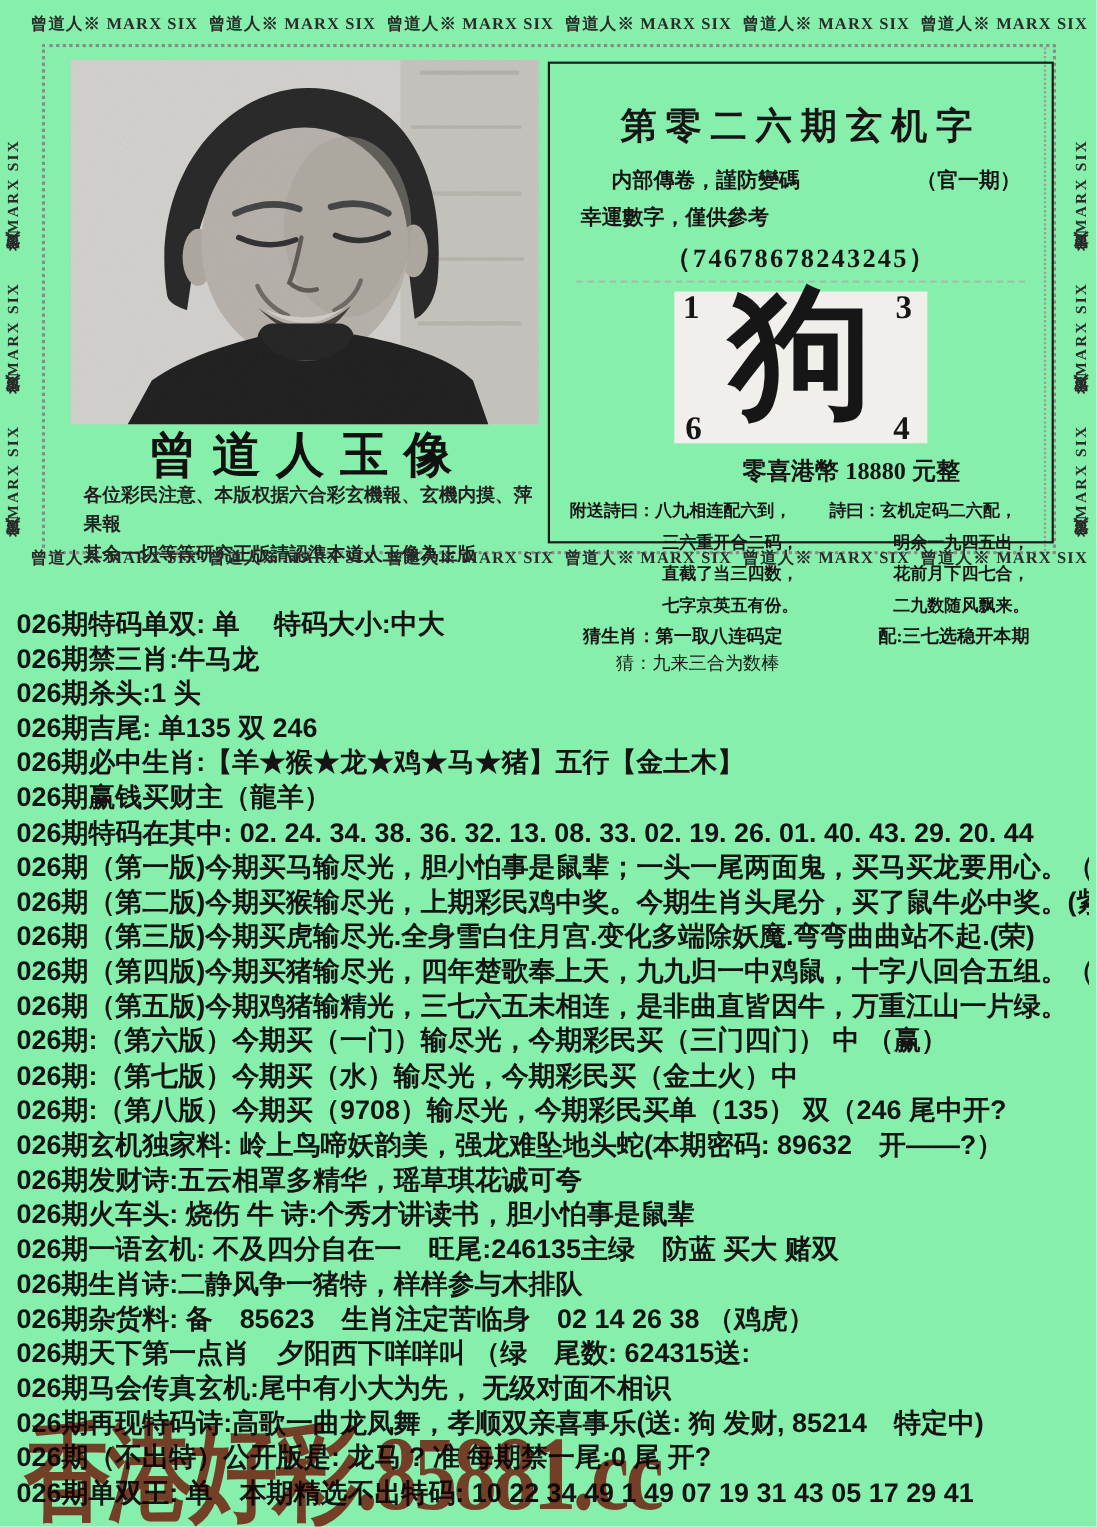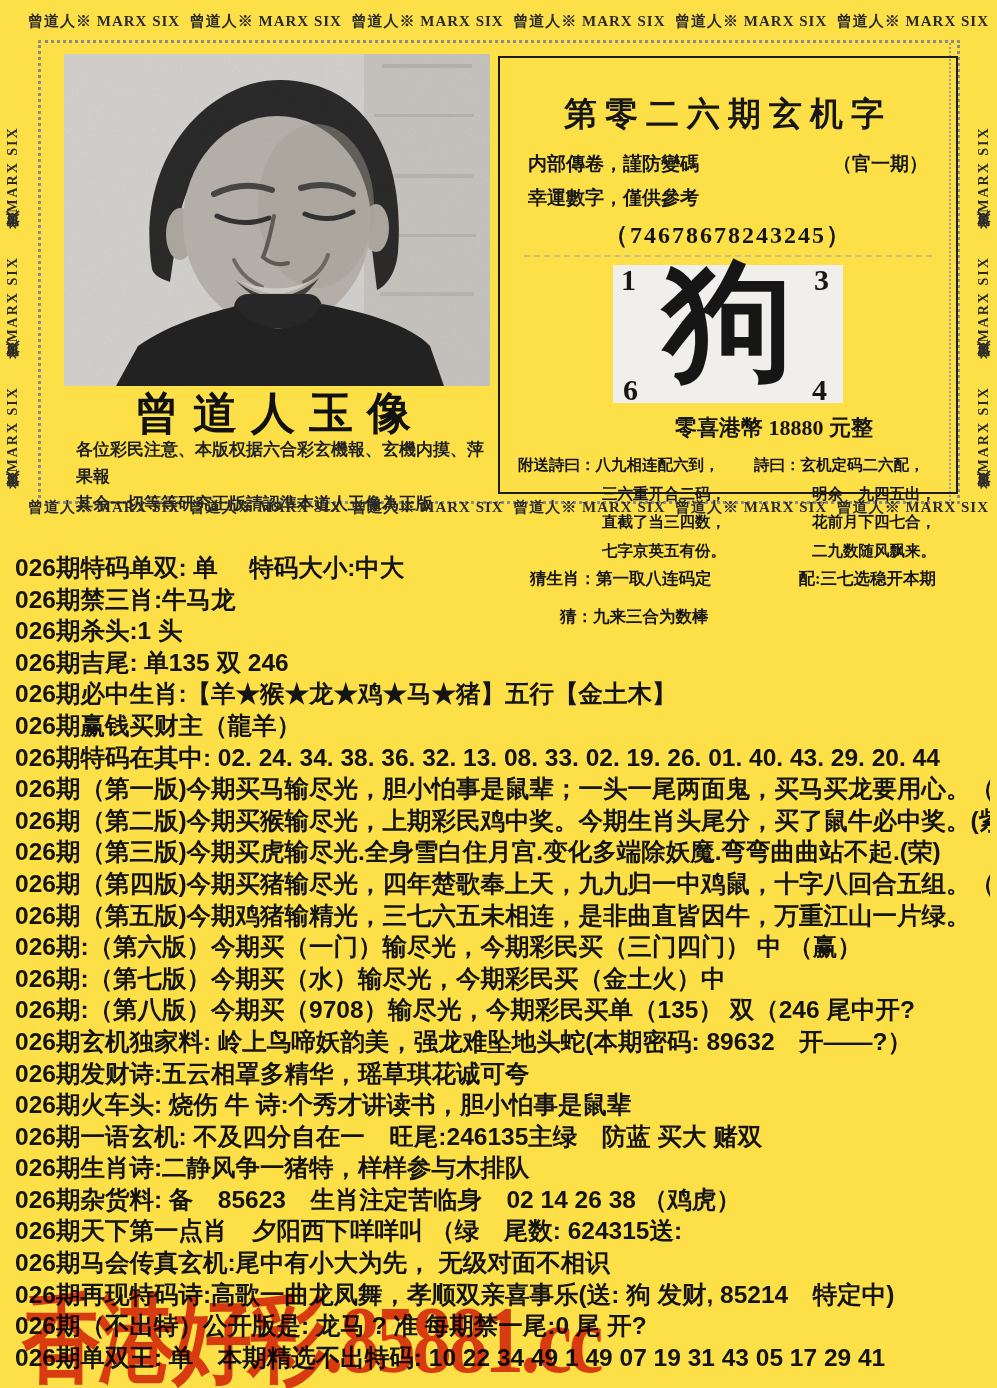--- a/index.html
+++ b/index.html
@@ -1,17 +1,17 @@
 <!DOCTYPE html>
 <html><head>
 <meta charset="utf-8">
 <style>
   html,body{margin:0;padding:0;background:#ffffff;}
   body{font-family:"Liberation Sans",sans-serif;color:#1a1a1a;}
-  #page{position:relative;width:997px;height:1388px;background:#fde047;overflow:hidden;}
+  #page{position:relative;width:997px;height:1388px;background:#86efac;overflow:hidden;}
 
   
   .hbanner{position:absolute;left:28px;right:8px;display:flex;justify-content:space-between;
            font-family:"Liberation Serif",serif;font-size:15px;font-weight:700;color:#2b2b2b;
            letter-spacing:1px;white-space:nowrap;}
   #banner-top{top:12px;}
   #banner-bottom{top:498px;}
 
   
   .vbanner{position:absolute;top:30px;height:470px;writing-mode:vertical-rl;transform:rotate(180deg);
@@ -29,37 +29,37 @@
   #photo-wrap{position:absolute;left:64px;top:54px;width:426px;height:332px;}
   #photo-caption{position:absolute;left:70px;top:384px;width:420px;text-align:center;
                  font-family:Liberation Sans, sans-serif;font-size:44px;font-weight:700;letter-spacing:14px;color:#111;}
   #photo-note{position:absolute;left:76px;top:436px;width:420px;
               font-family:"Liberation Serif",serif;font-size:17px;font-weight:700;color:#222;line-height:1.6;}
 
   
   #mystery-box{position:absolute;left:498px;top:56px;width:456px;height:434px;
                border:2px solid #1c1c1c;font-family:"Liberation Serif",serif;color:#161616;}
   #mb-title{margin-top:34px;text-align:center;font-size:33px;font-weight:700;letter-spacing:8px;}
-  .mb-smallrow{display:flex;justify-content:space-between;padding:0 28px;font-size:19px;font-weight:700;margin-top:14px;}
+  .mb-smallrow{display:flex;justify-content:space-between;padding:0 28px;font-size:19px;font-weight:700;margin-top:14px;margin-left:28px;}
   .mb-small{padding:0 28px;font-size:19px;font-weight:700;margin-top:8px;font-family:Liberation Mono, monospace;}
   #mb-number{text-align:center;font-size:24px;font-weight:700;letter-spacing:2px;margin-top:8px;}
   #mb-dashes{margin:4px 24px 0 24px;border-top:2px dashed #aaa;opacity:.6;}
   #mb-zodiac{position:relative;width:230px;height:138px;margin:8px auto 0 auto;background:#f1efeb;}
   #mb-zodiac .corner{position:absolute;font-size:30px;font-weight:700;}
   #mb-zodiac .c1{left:8px;top:-2px;}
   #mb-zodiac .c3{right:14px;top:-2px;}
   #mb-zodiac .c6{left:10px;bottom:-4px;}
   #mb-zodiac .c4{right:16px;bottom:-4px;}
   #mb-char{position:absolute;left:0;right:0;top:-14px;text-align:center;font-size:130px;font-weight:700;line-height:1.1;}
   #mb-price{text-align:center;font-size:22px;font-weight:700;margin-top:10px;padding-left:92px;}
   #mb-poems{display:flex;justify-content:space-between;padding:8px 20px 0 18px;font-size:15.5px;font-weight:700;line-height:1.85;}
   .poem-ind{padding-left:84px;text-align:right;}
   .poem-ind2{padding-left:58px;text-align:right;}
   #mb-guessrow{display:flex;justify-content:space-between;padding:2px 20px 0 30px;font-size:16.5px;font-weight:700;gap:32px;}
-  #mb-guess2{padding-left:60px;font-size:16.5px;font-weight:700;margin-top:16px;}
+  #mb-guess2{padding-left:60px;font-size:16.5px;font-weight:400;margin-top:2px;}
 
   
   #body-lines{position:absolute;left:15px;top:552px;width:975px;}
   .bline{height:31.6px;line-height:31.6px;font-size:24.5px;font-weight:700;color:#141414;
          white-space:nowrap;overflow:hidden;letter-spacing:0;}
 
   
   #watermark{position:absolute;left:22px;top:1292px;font-size:96px;line-height:1;font-weight:700;
              font-family:"Liberation Serif",serif;white-space:nowrap;letter-spacing:-4px;
              transform:scaleX(.82);transform-origin:left top;

